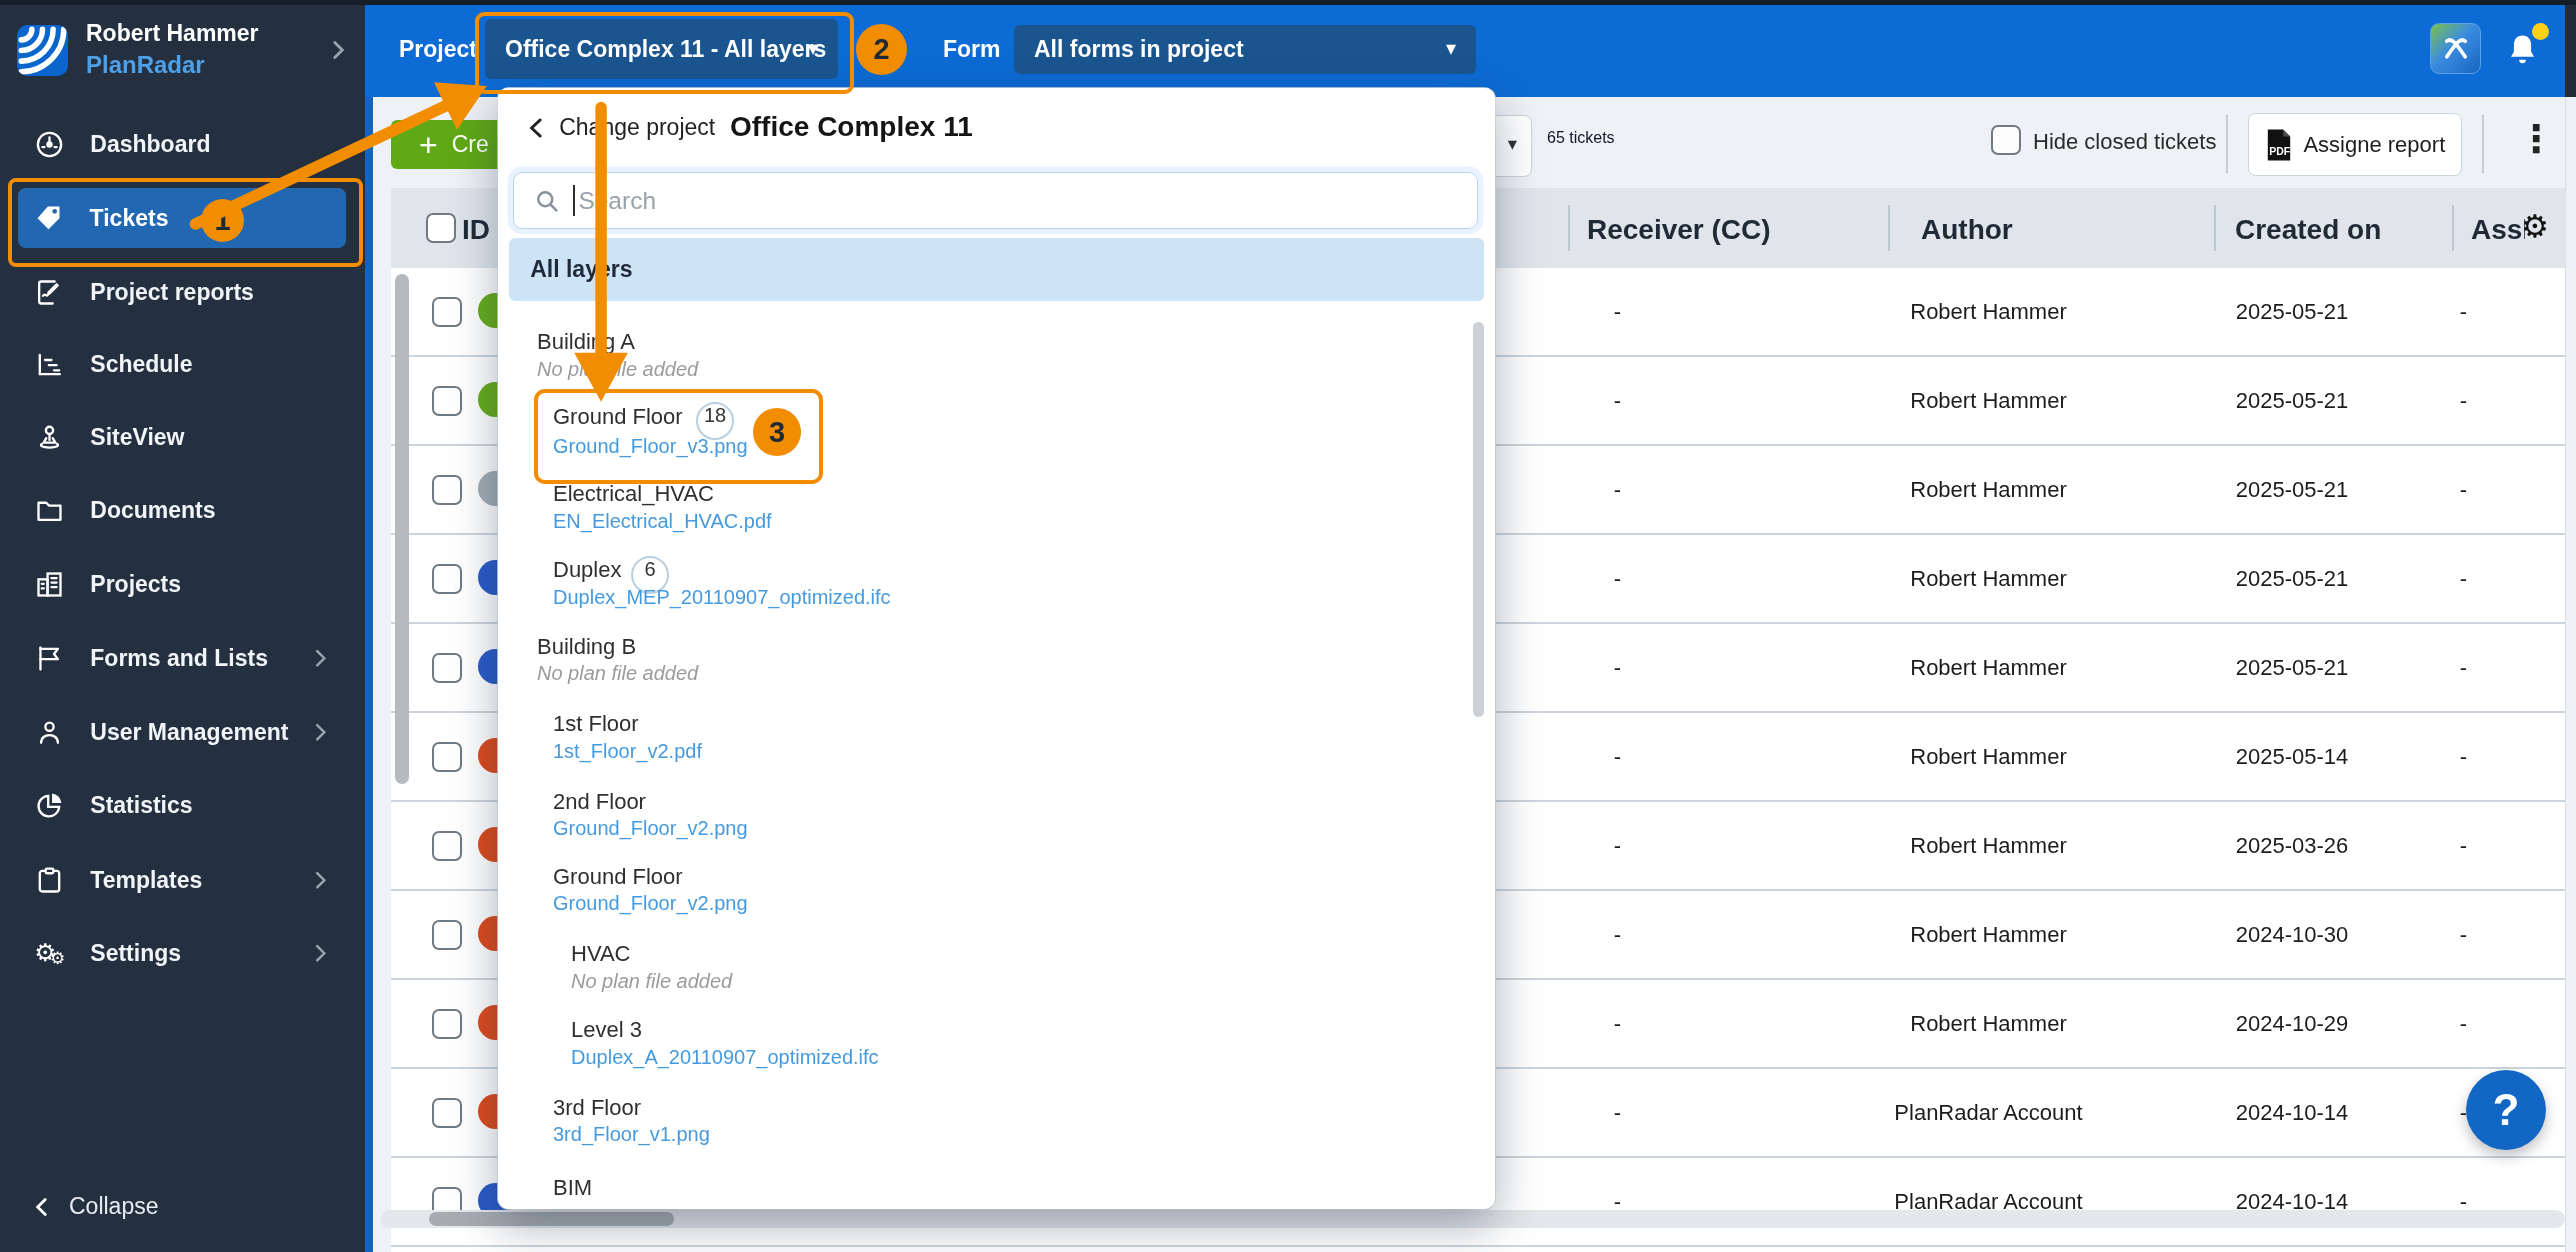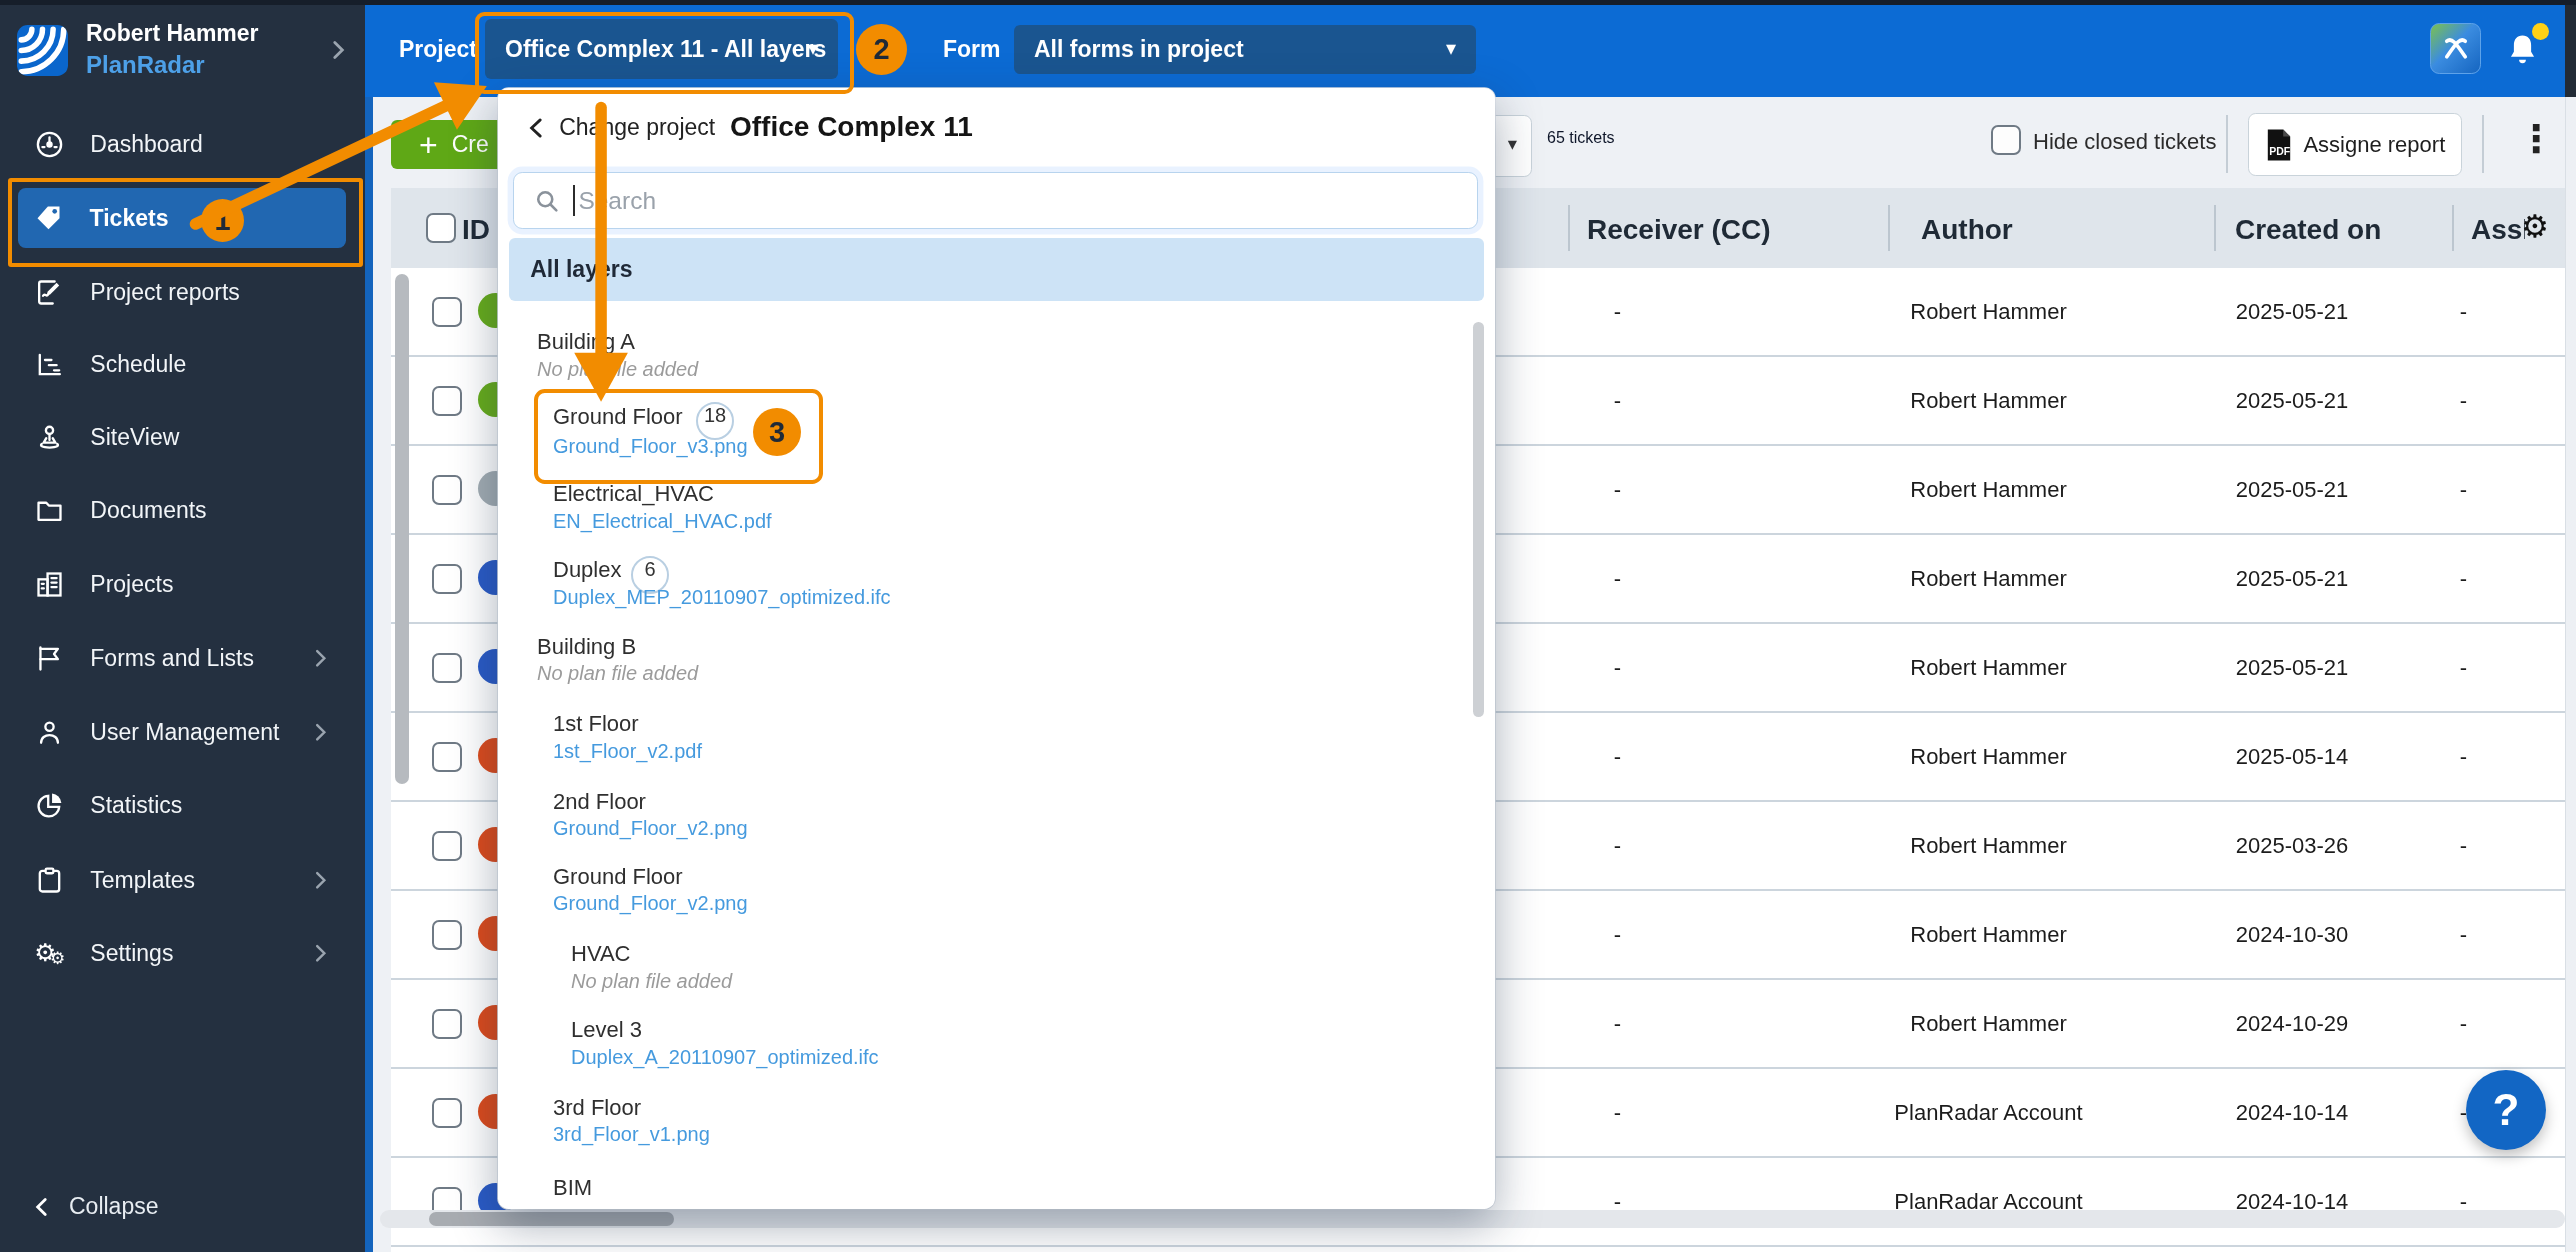--- a/index.html
+++ b/index.html
@@ -12,23 +12,23 @@
   .gutter{position:absolute;left:2565px;top:97px;width:10.7px;height:1155px;background:#edf0f4;border-left:0.8px solid #d9dfe5;z-index:21}
   
   .sidebar{position:absolute;left:0;top:0;width:365px;height:1253px;background:#243040;z-index:10;color:#f2f5f8}
   .sb-blue-strip{position:absolute;left:365px;top:97px;width:7.7px;height:1155px;background:#1464bd;z-index:9}
   .logo{position:absolute;left:17px;top:25px;width:51px;height:51px;border-radius:10.7px;background:#0a66cc;overflow:hidden}
   .uname{position:absolute;left:86px;top:20px;font-size:23px;font-weight:600;color:#fff;white-space:nowrap}
   .ucompany{position:absolute;left:86px;top:51px;font-size:24px;font-weight:700;color:#4da0e8}
   .uchev{position:absolute;left:325px;top:37px}
   .mi{position:absolute;left:12.3px;width:340px;height:48px;display:flex;align-items:center;cursor:pointer}
   .mi .ic{width:32px;height:32px;margin-left:21.5px;display:flex;align-items:center;justify-content:center;flex:none}
-  .mi .ml{margin-left:24.5px;font-size:23px;font-weight:400;color:#f2f5f8;white-space:nowrap}
+  .mi .ml{margin-left:24.5px;font-size:23px;font-weight:700;color:#f2f5f8;white-space:nowrap}
   .mi .chev{margin-left:auto;margin-right:20px}
-  .tickets-box{position:absolute;left:7.7px;top:178px;width:347px;height:81px;border:4.6px solid #F28C00;border-radius:3px;z-index:12}
+  .tickets-box{position:absolute;left:7.7px;top:178px;width:347px;height:81px;border:4.6px solid #F28C00;border-radius:8px;z-index:12}
   .tickets-item{position:absolute;left:6.1px;top:6.1px;width:328px;height:60px;background:#2167B1;border-radius:7.7px;display:flex;align-items:center;cursor:pointer}
   .tickets-item .ic{width:32px;height:32px;margin-left:15.3px;flex:none}
   .tickets-item .ml{margin-left:24.5px;font-size:23px;font-weight:700;color:#fff}
   .gearA{font-family:"DejaVu Sans",sans-serif;font-size:24.5px;color:#fff;line-height:1}
   .gearB{font-family:"DejaVu Sans",sans-serif;font-size:17px;color:#fff;line-height:1;margin-left:-6.1px;margin-top:10.7px}
   .collapse{position:absolute;left:29px;top:1193px;display:flex;align-items:center;cursor:pointer}
   .collapse .ml{margin-left:14px;font-size:23px;color:#e8edf2}
   
   .topbar{position:absolute;left:365px;top:0;width:2211px;height:97px;background:#0C6BD4;z-index:20;color:#fff}
   .tb-label{position:absolute;font-size:23px;font-weight:700;top:36px;white-space:nowrap}

